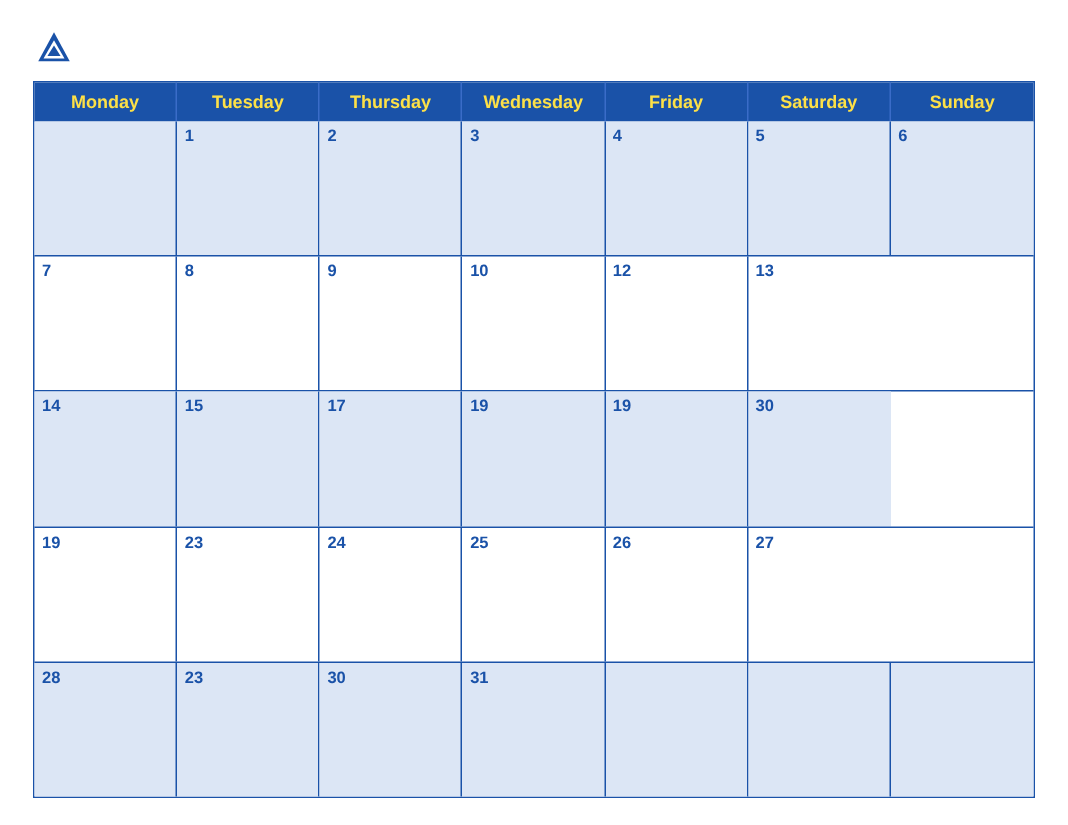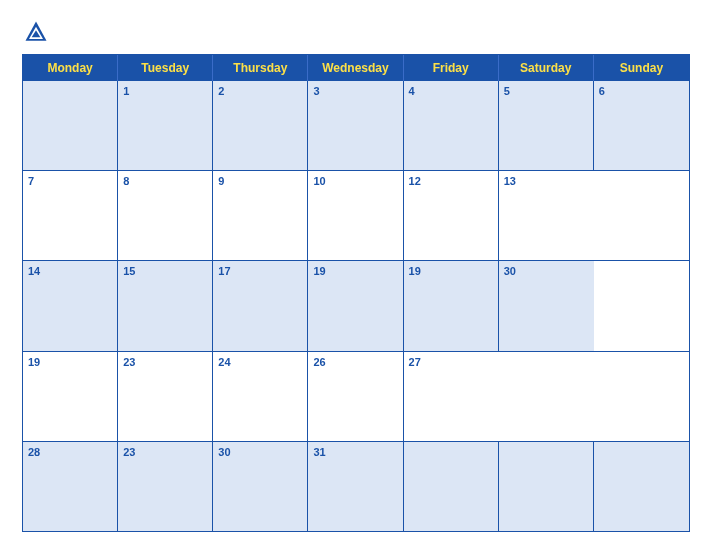--- a/index.html
+++ b/index.html
@@ -212,20 +212,23 @@
           <div class="cal-cell">
             <span class="day-num">19</span>
           </div>
           <div class="cal-cell">
             <span class="day-num">23</span>
           </div>
           <div class="cal-cell">
             <span class="day-num">24</span>
           </div>
           <div class="cal-cell">
+            <span class="day-num">25</span>
+          </div>
+          <div class="cal-cell">
             <span class="day-num">26</span>
           </div>
           <div class="cal-cell">
             <span class="day-num">27</span>
           </div>
         </div>
         <div class="cal-row">
           <div class="cal-cell shaded">
             <span class="day-num">28</span>
           </div>

